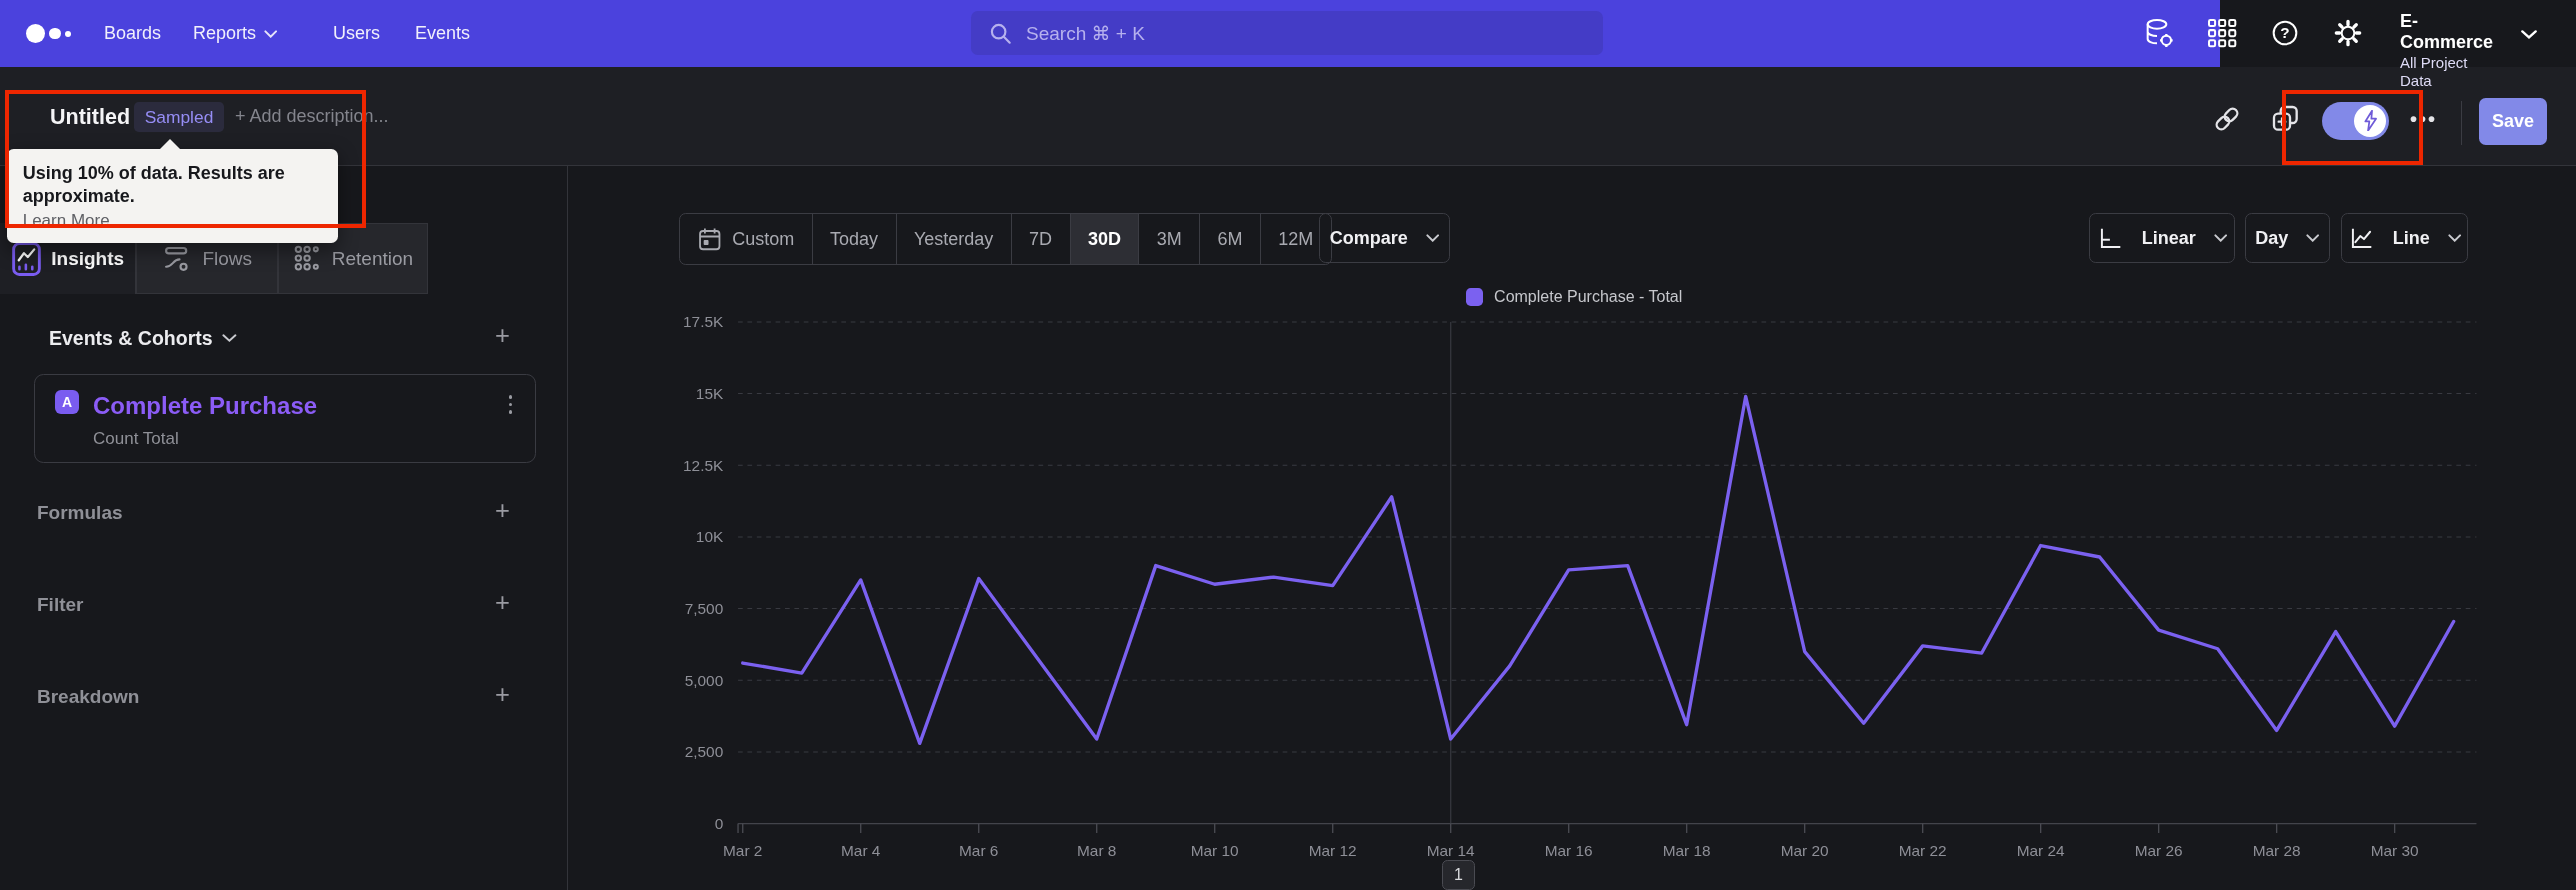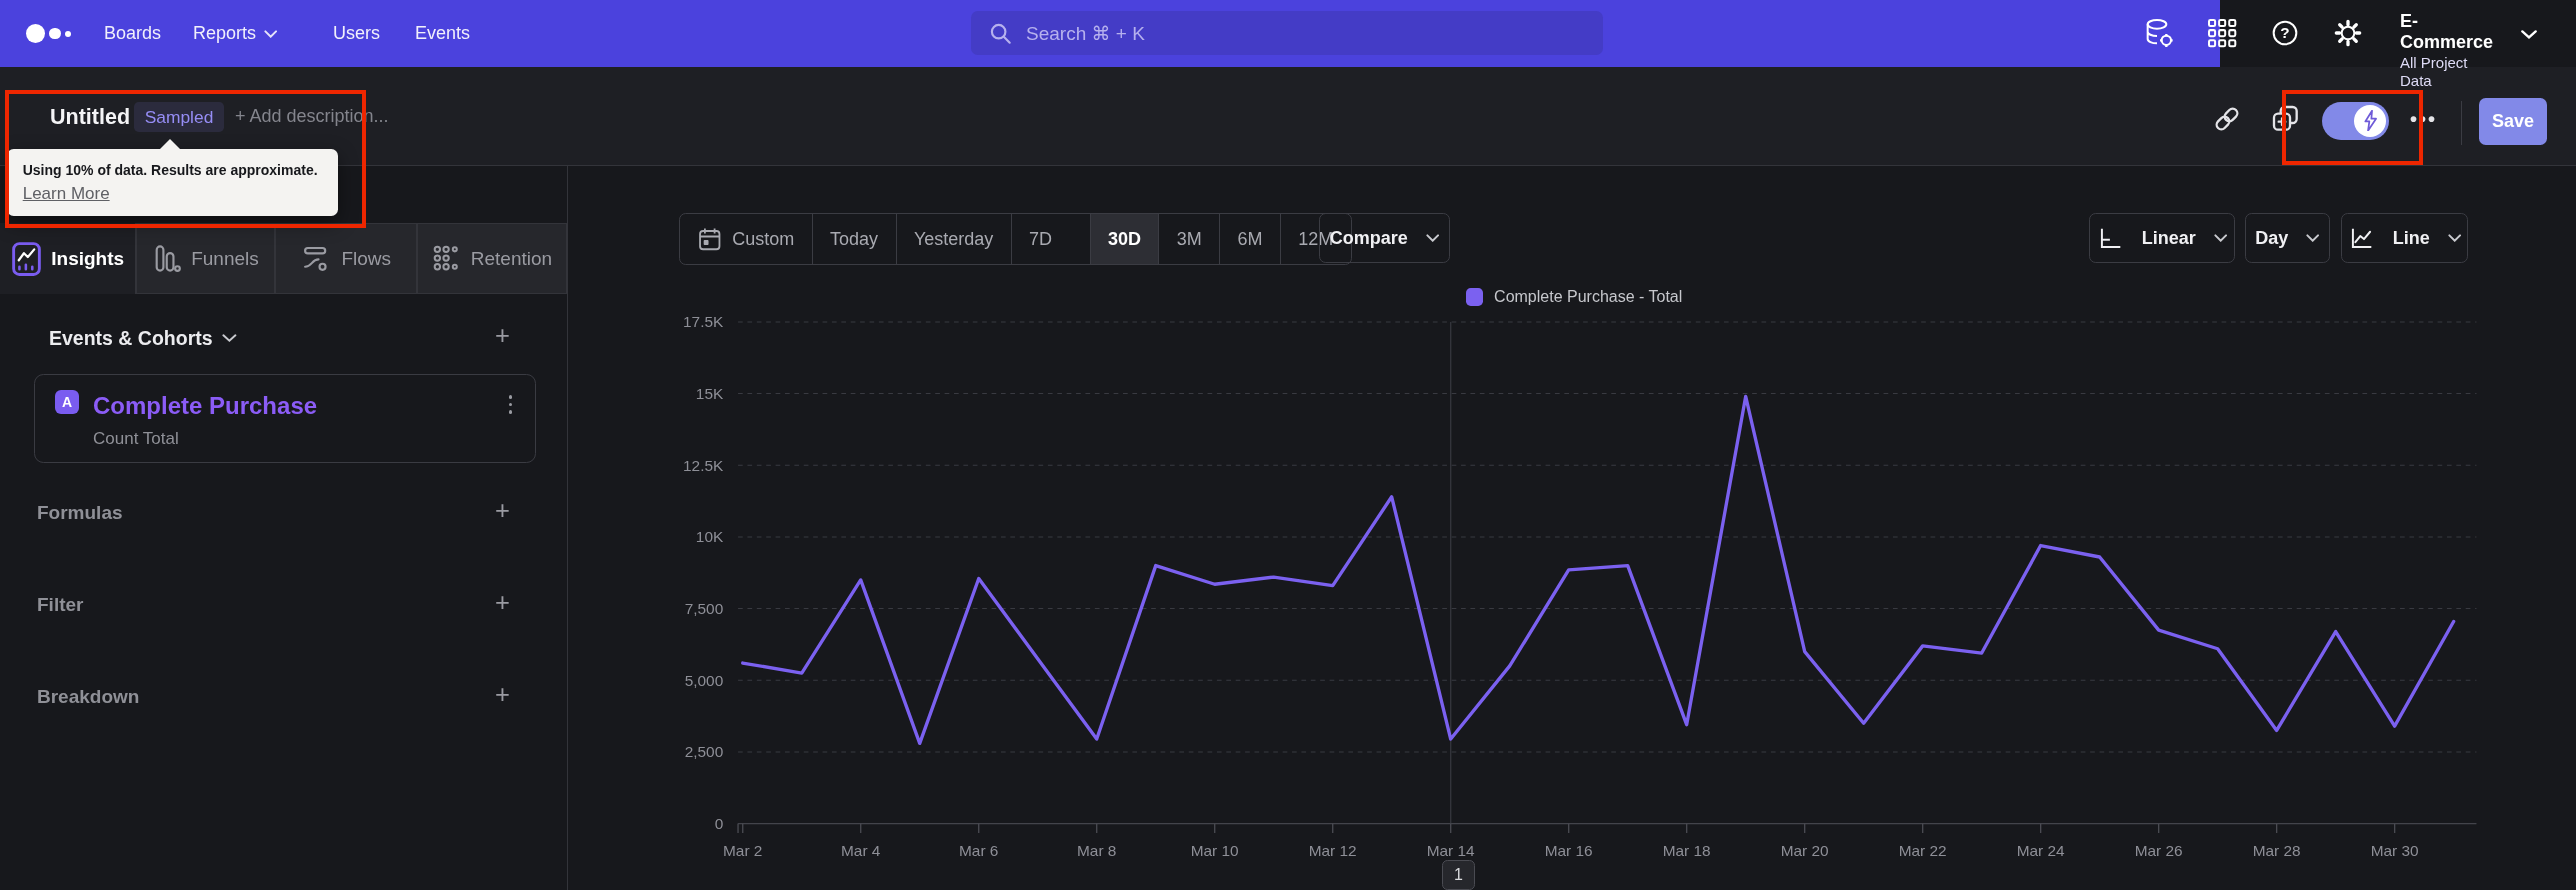--- a/index.html
+++ b/index.html
@@ -40,21 +40,21 @@
   .vdivider{left:2461px;top:101px;width:0.7px;height:44px;background:#3b3c43;z-index:6;}
   .save{left:2479px;top:98px;width:68px;height:47px;background:#8289e8;border-radius:6.7px;
         color:#fff;font-size:18px;font-weight:600;display:flex;align-items:center;
         justify-content:center;z-index:6;cursor:pointer;}
 
   
   .tooltip{left:6.7px;top:149px;width:331px;background:#f4f3f1;border-radius:6.7px;
            padding:13.4px 16px 12px 16px;z-index:50;box-shadow:0 6.7px 20px rgba(0,0,0,.45);box-sizing:border-box;}
   .tooltip:before{content:"";position:absolute;top:-10px;left:153px;border:10px solid transparent;
                   border-bottom-color:#f4f3f1;border-top:none;}
-  .tooltip b{display:block;color:#17181c;font-size:14px;font-weight:700;line-height:1.25;}
+  .tooltip b{display:block;color:#17181c;font-size:18px;font-weight:700;line-height:1.25;}
   .tooltip a{display:inline-block;margin-top:4px;color:#5f6065;font-size:17px;
              text-decoration:underline;cursor:pointer;}
 
   
   .redbox{border:4px solid #ee2600;z-index:60;pointer-events:none;}
 
   
   .side-divider{left:567px;top:165px;width:0.7px;height:725px;background:#33343a;}
   .tabs{left:0;top:223px;width:567px;height:71px;display:flex;z-index:3;}
   .tab{display:flex;align-items:center;justify-content:center;gap:9.4px;box-sizing:border-box;
@@ -75,21 +75,21 @@
   .side-sec{left:0;top:0;width:537px;height:27px;z-index:2;}
   .side-sec span{position:absolute;left:37px;top:0;font-size:19px;font-weight:600;color:#8f9097;}
   .side-sec .plus{position:absolute;left:495px;top:-4px;}
 
   
   .rangegroup{left:679px;top:213px;height:50px;display:flex;border:0.7px solid #3b3c43;
               border-radius:6.7px;overflow:hidden;z-index:2;}
   .range{display:flex;align-items:center;justify-content:center;gap:9.4px;padding:0 17.4px;
          font-size:18px;color:#a9aab1;border-left:0.7px solid #3b3c43;cursor:pointer;white-space:nowrap;}
   .range:first-child{border-left:none;}
-  .range.active{background:#2d2e34;color:#fff;font-weight:700;margin-left:20px;}
+  .range.active{background:#2d2e34;color:#fff;font-weight:700;}
   .ctrl-btn{top:213px;height:50px;border:0.7px solid #3b3c43;border-radius:6.7px;display:flex;
             align-items:center;justify-content:center;gap:18px;font-size:18px;font-weight:600;
             color:#f0f0f3;z-index:2;cursor:pointer;box-sizing:border-box;}
 
   
   .legend{left:1466px;top:288px;display:flex;align-items:center;gap:10.7px;z-index:2;}
   .legend i{width:17.4px;height:17.4px;border-radius:4.7px;display:block;}
   .legend span{font-size:16px;color:#c6c7cc;}
 
   
@@ -217,28 +217,20 @@
 <div class="abs side-divider"></div>
 
 <div class="abs tabs">
   <div class="tab active" style="width:136px">
     <svg width="31" height="36" viewBox="0 0 48 56">
       <rect x="4" y="4" width="40" height="48" rx="9" stroke="#7a5cf0" stroke-width="4.5" fill="none"></rect>
       <polyline points="12,30 20,19 26,25 36,13" stroke="#fff" stroke-width="3.5" fill="none" stroke-linecap="round" stroke-linejoin="round"></polyline>
       <path d="M13 40v4M23 37v7M33 40v4" stroke="#7a5cf0" stroke-width="4" stroke-linecap="round"></path>
     </svg>
     <span>Insights</span>
-  </div>
-  <div class="tab" style="width:139px">
-    <svg width="29.5" height="31" viewBox="0 0 44 46" fill="none" stroke="#9a9ba2" stroke-width="3.2">
-      <rect x="7" y="5" width="10" height="36" rx="5"></rect>
-      <rect x="22" y="15" width="10" height="26" rx="5"></rect>
-      <circle cx="38" cy="38" r="3.5"></circle>
-    </svg>
-    <span>Funnels</span>
   </div>
   <div class="tab" style="width:142px">
     <svg width="31" height="29.5" viewBox="0 0 46 44" fill="none" stroke="#9a9ba2" stroke-width="3.2">
       <rect x="6" y="6" width="30" height="8" rx="4"></rect>
       <path d="M6 34c10 0 10-11 20-11" stroke-linecap="round"></path>
       <circle cx="32" cy="34" r="4.5"></circle>
     </svg>
     <span>Flows</span>
   </div>
   <div class="tab" style="width:150px">

